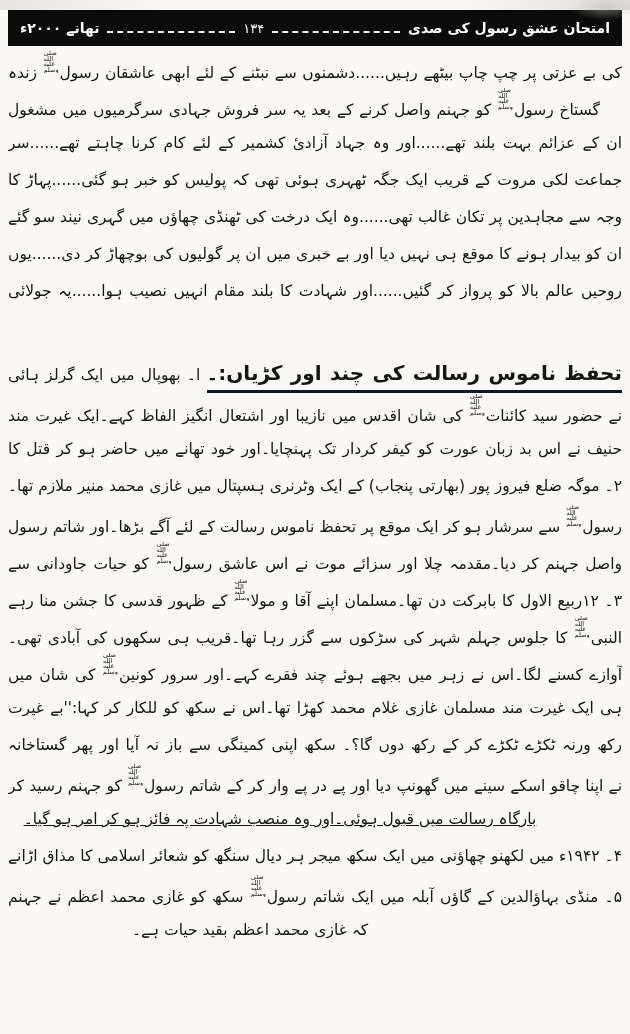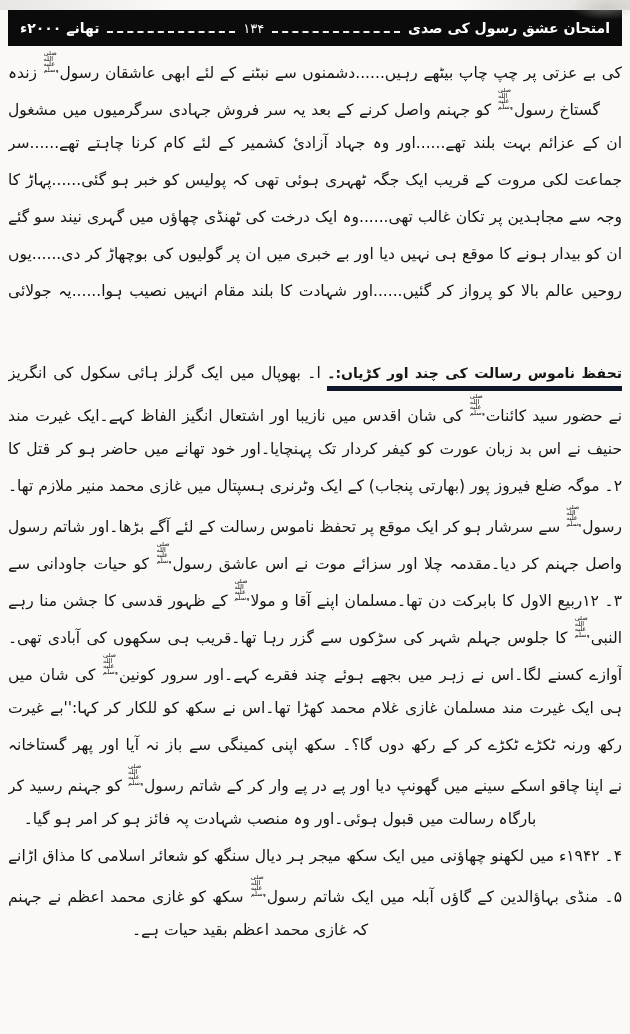--- a/index.html
+++ b/index.html
@@ -28,29 +28,29 @@
   .bar .num{font-size:13px;white-space:nowrap;}
   .leader{flex:1;height:0;border-bottom:2px dashed #f1f1f1;margin-top:7px;min-width:20px;}
   .content{position:absolute;top:51px;left:8px;right:8px;}
   .line{
     height:37px;line-height:37px;font-size:15.5px;
     text-align:justify;text-align-last:justify;
     overflow:hidden;
   }
   .indent{padding-right:22px;}
   .c{text-align:center;text-align-last:center;}
-  .pr70{padding-right:70px;}
+  .pr70{padding-right:70px;text-decoration:underline;}
   .cl{text-align:center;text-align-last:center;padding-right:130px;}
   .l{text-align:left;text-align-last:left;padding-left:4px;}
   .headline{
     height:40px;line-height:38px;margin-top:44px;
     font-size:15.5px;text-align:justify;text-align-last:justify;
     overflow:hidden;
   }
-  .hb{font-weight:bold;font-size:14px;border-bottom:5px solid #0f172a;padding-bottom:5px;}
+  .hb{font-weight:bold;font-size:20px;border-bottom:3px solid #0f172a;padding-bottom:5px;}
   .saw{ 
     display:inline-block;width:15px;font-size:6.5px;line-height:5.5px;
     vertical-align:5px;white-space:normal;text-align:left;overflow:hidden;
     margin:0 1px;
   }
 </style>
 </head>
 <body>
 
 <div class="page">

